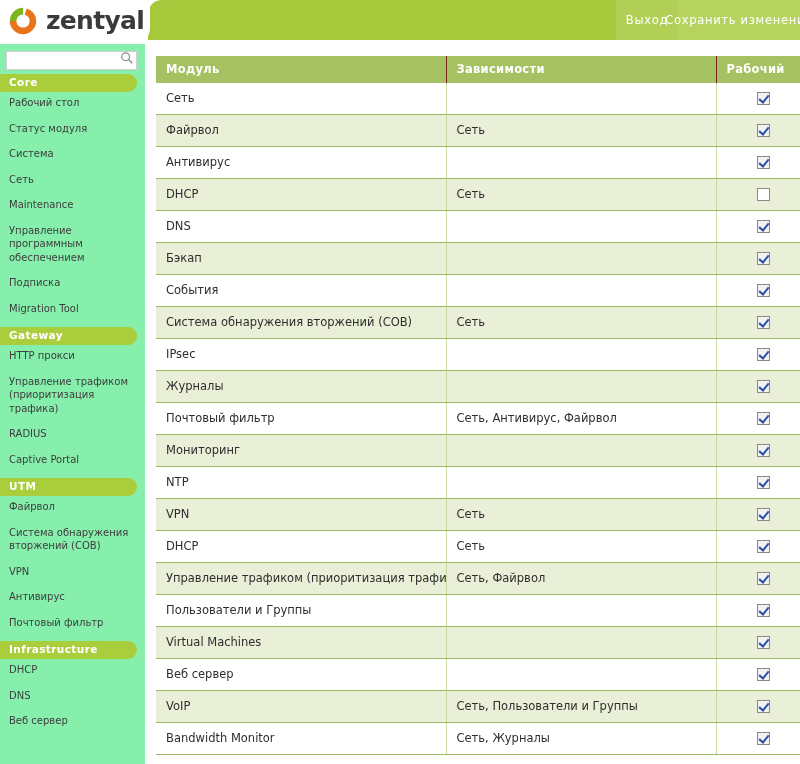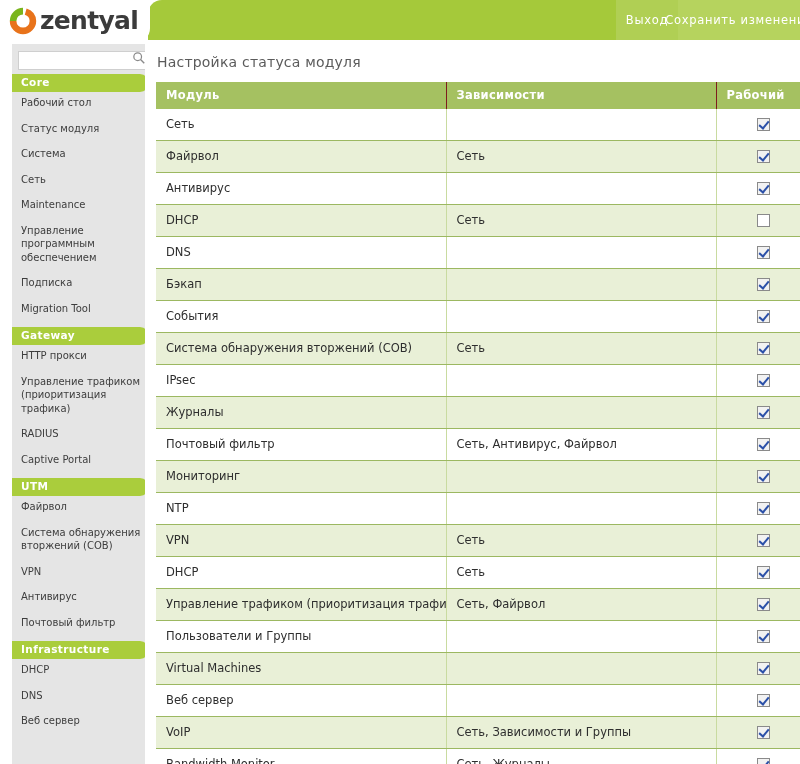--- a/index.html
+++ b/index.html
@@ -32,21 +32,21 @@
     background: #ffffff;
     border-bottom-right-radius: 16px;
     z-index: 4;
   }
   #logo {
     position: absolute;
     left: 8px; top: 4px;
     height: 34px;
     display: flex;
     align-items: center;
-    gap: 2px;
+    gap: 8px;
   }
   #logo-mark { width: 30px; height: 30px; display: block; }
   #logo-text {
     font-family: "DejaVu Sans", sans-serif;
     font-size: 25px;
     font-weight: bold;
     color: #3b3b3b;
     letter-spacing: -0.7px;
     line-height: 1;
     padding-bottom: 2px;
@@ -60,23 +60,23 @@
     letter-spacing: 0.7px;
     cursor: pointer;
     white-space: nowrap;
   }
   #btn-logout { right: 122px; width: 62px; background: #b0cf54; margin-left: 16px; }
   #btn-save   { right: 0;    width: 122px; background: #b6d35e; }
 
   
   #sidebar {
     position: absolute;
-    left: 12px; top: 44px;
+    left: 0; top: 44px;
     width: 145px; height: 720px;
-    background: #e5e5e5;
+    background: #86efac;
     overflow: hidden;
   }
   #search-wrap {
     position: relative;
     margin: 5px 8px 6px 6px;
     height: 19px;
   }
   #search-input {
     width: 100%; height: 19px;
     border: 1px solid #cfcfcf;
@@ -237,21 +237,20 @@
       <div class="nav-item">Антивирус</div>
       <div class="nav-item">Почтовый фильтр</div>
       <div class="nav-section">Infrastructure</div>
       <div class="nav-item">DHCP</div>
       <div class="nav-item">DNS</div>
       <div class="nav-item">Веб сервер</div>
     </div>
 </div>
 
 <div id="main">
-  <div id="page-title">Настройка статуса модуля</div>
 
   <table id="mod-table">
     <colgroup>
       <col class="col-mod">
         <col class="col-depw">
         <col class="col-statw">
     </colgroup>
     <thead>
       <tr>
         <th>Модуль</th>
@@ -350,21 +349,21 @@
           <td class="col-dep"></td>
           <td class="col-status"><span class="cb checked"></span></td>
         </tr>
         <tr class="odd">
           <td>Веб сервер</td>
           <td class="col-dep"></td>
           <td class="col-status"><span class="cb checked"></span></td>
         </tr>
         <tr class="even">
           <td>VoIP</td>
-          <td class="col-dep">Сеть, Зависимости и Группы</td>
+          <td class="col-dep">Сеть, Пользователи и Группы</td>
           <td class="col-status"><span class="cb checked"></span></td>
         </tr>
         <tr class="odd">
           <td>Bandwidth Monitor</td>
           <td class="col-dep">Сеть, Журналы</td>
           <td class="col-status"><span class="cb checked"></span></td>
         </tr>
       </tbody>
   </table>
 </div>

